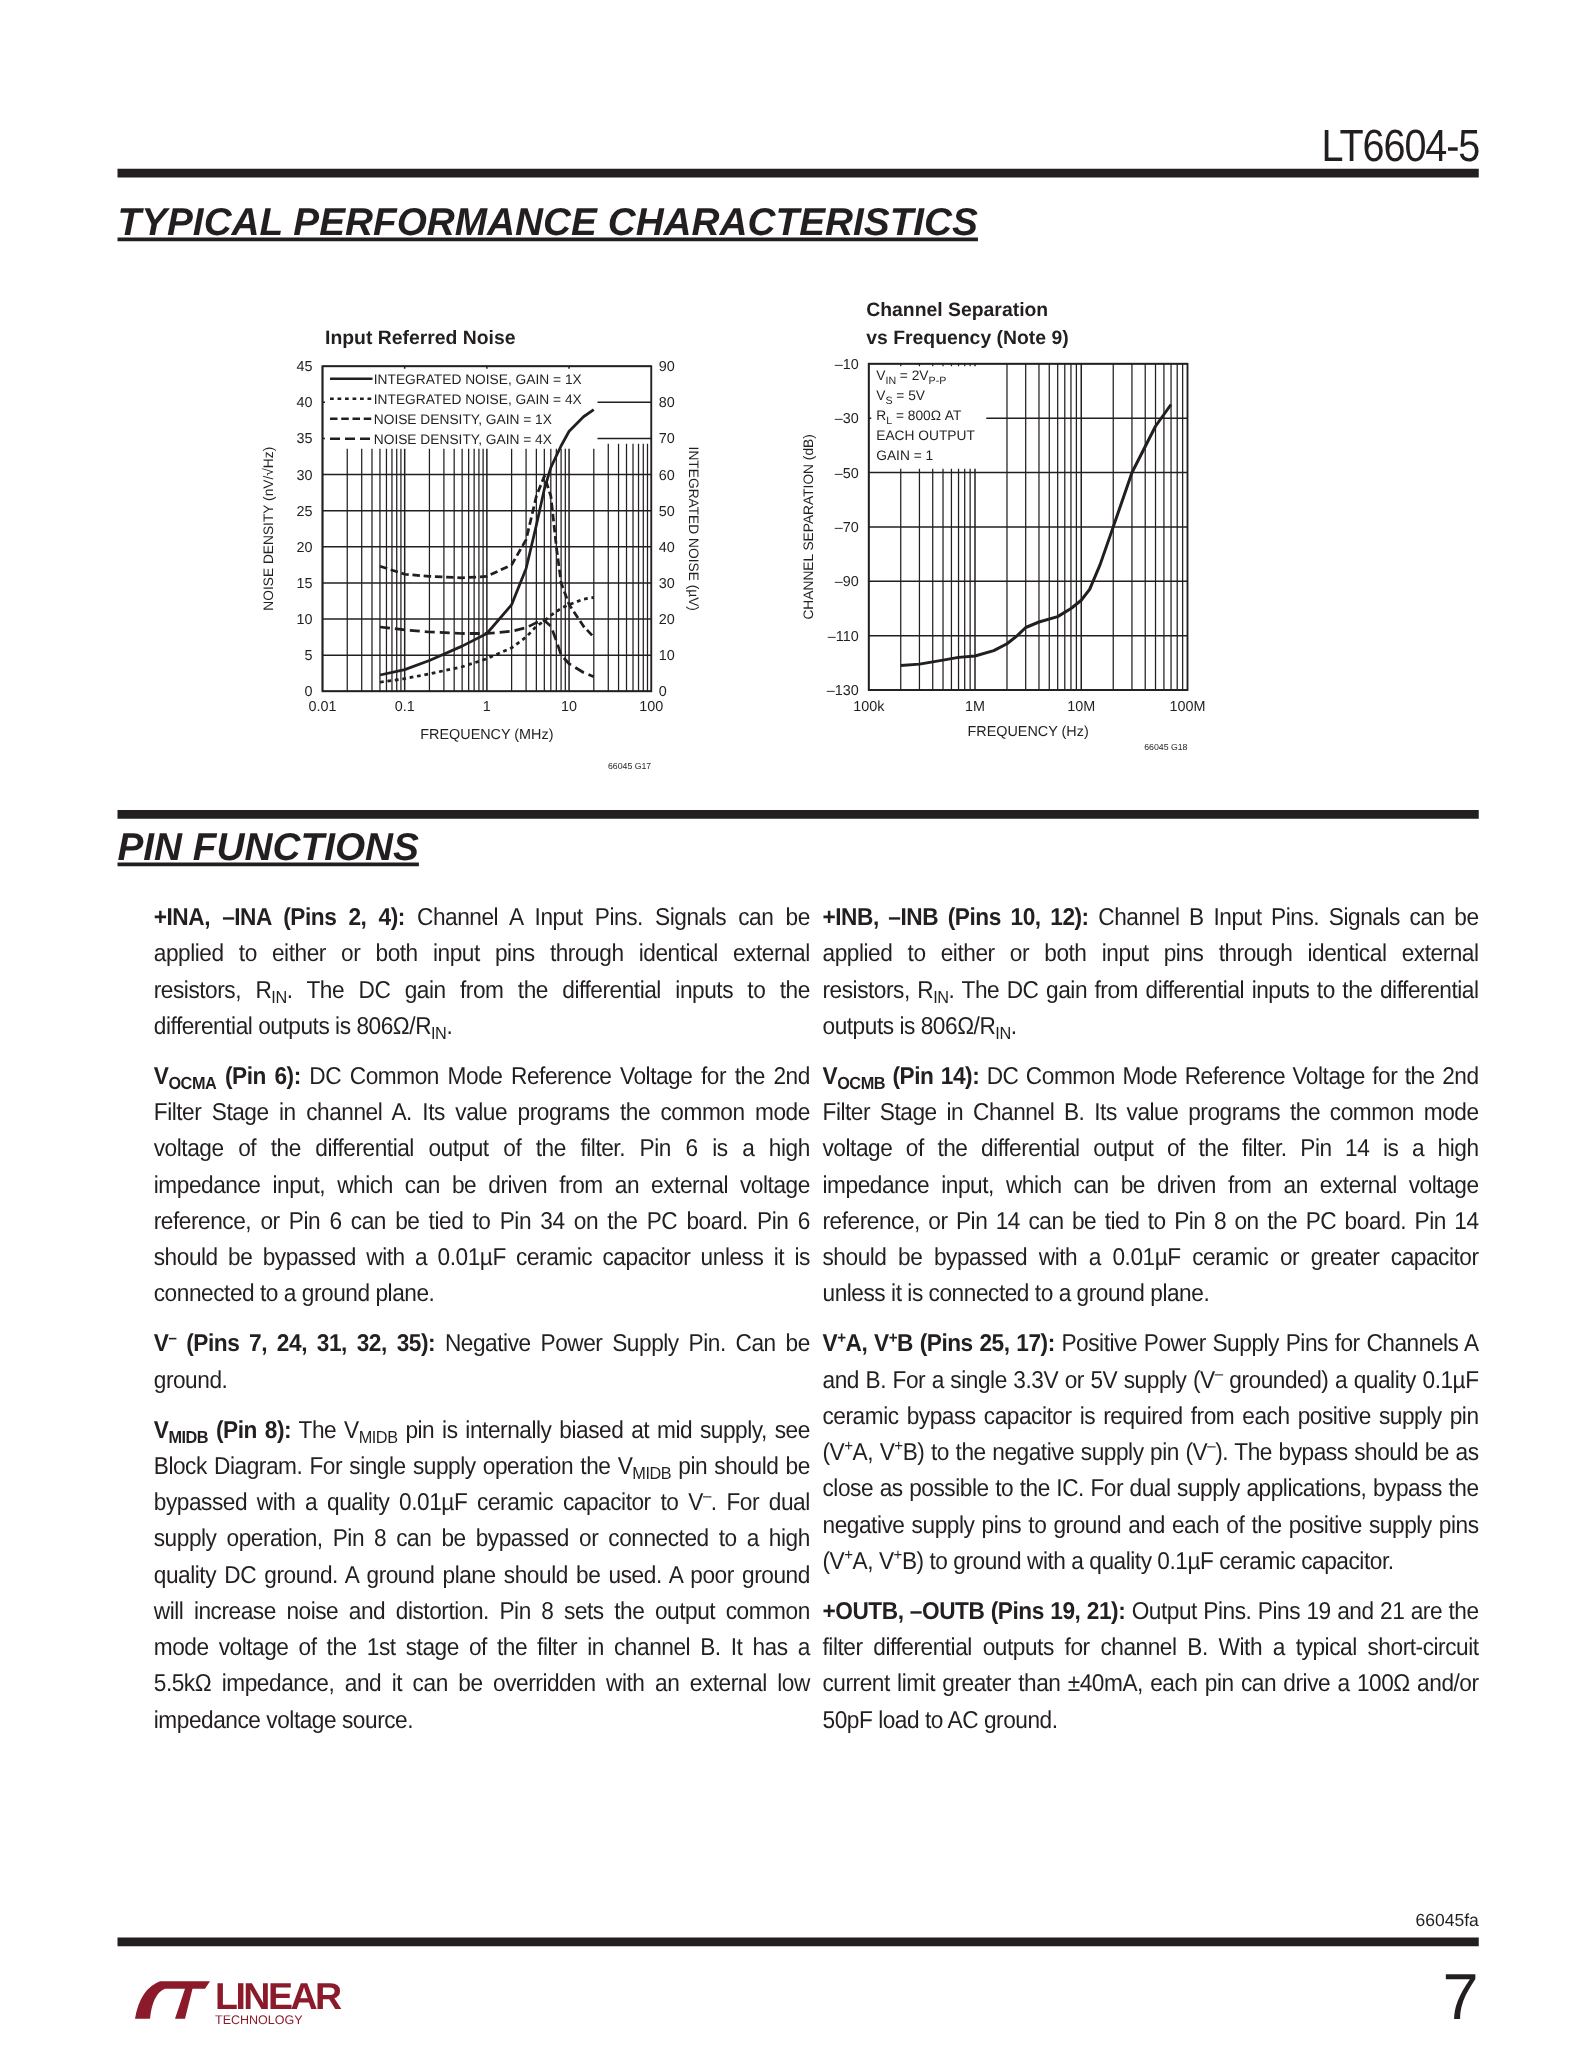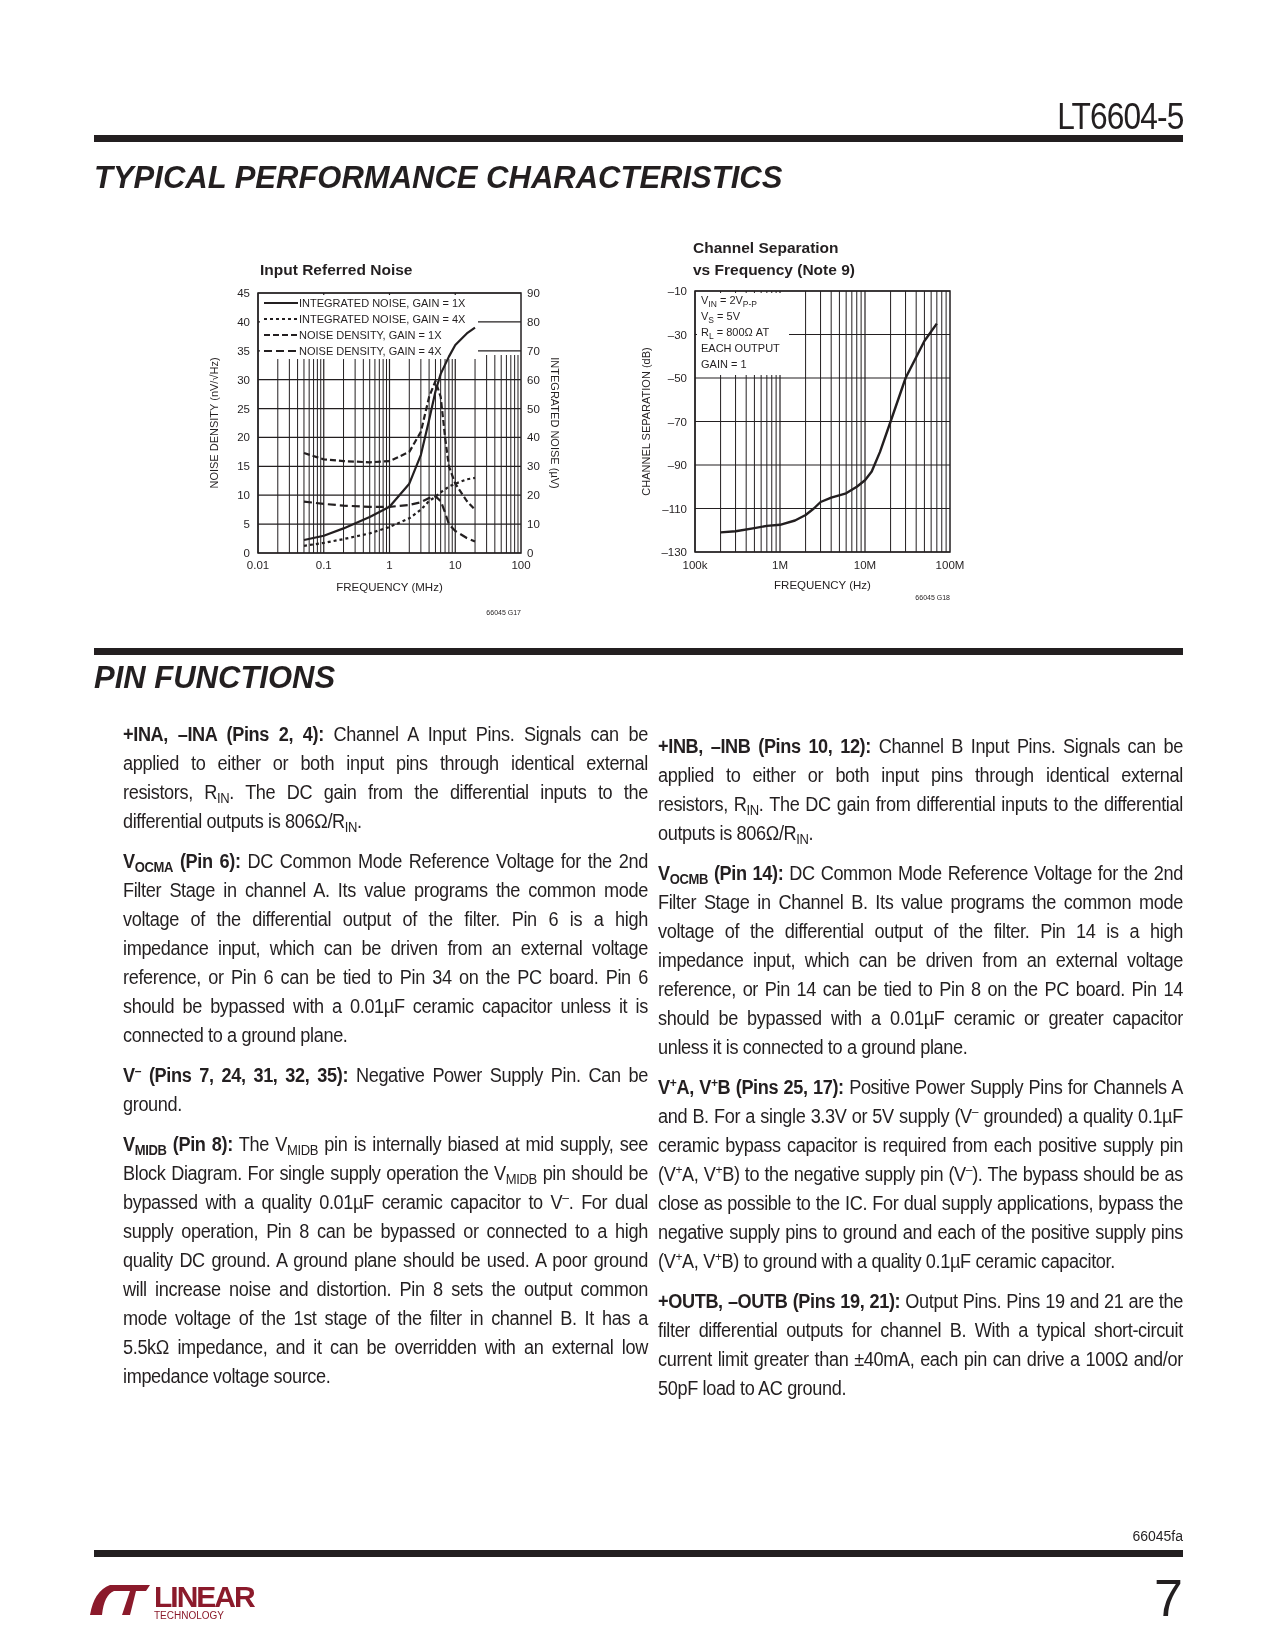--- a/index.html
+++ b/index.html
@@ -3,31 +3,31 @@
 <meta charset="utf-8">
 <style>
   html, body { margin: 0; padding: 0; background: #fff; }
   body { width: 1275px; height: 1650px; position: relative; overflow: hidden; color: #231f20;
          font-family: "Liberation Sans", sans-serif; }
   .part-number { position: absolute; right: 92px; top: 96px; font-size: 36px; font-weight: 300;
                  letter-spacing: -1px; font-family: "Liberation Sans", sans-serif; transform: scaleX(0.88); transform-origin: right; }
   .rule { position: absolute; left: 94px; width: 1089px; background: #231f20; }
   .section-title { position: absolute; left: 94px; font-family: "Liberation Sans", sans-serif; font-weight: 900;
                    font-style: italic; font-size: 31px; letter-spacing: 0px; text-transform: uppercase;
-                   transform: scaleX(1.0); transform-origin: left; }
+                   transform: scaleX(1.0); transform-origin: left; text-decoration: underline; }
   svg text { font-family: "Liberation Sans", sans-serif; fill: #231f20; }
   .col { position: absolute; width: 525px; font-family: "Liberation Sans", sans-serif; font-size: 19.5px;
          line-height: 29px; text-align: justify; letter-spacing: -0.4px; }
   .col p { margin: 0 0 11px 0; transform: scaleX(0.93); transform-origin: left; width: 107.5%; }
   .col b { font-weight: bold; }
   .col sub { font-size: 14px; vertical-align: -4px; line-height: 0; }
   .col sup { font-size: 13px; vertical-align: 7px; line-height: 0; }
   .doc-code { position: absolute; right: 92px; top: 1528px; font-size: 14px; }
   .page-num { position: absolute; right: 92px; top: 1568px; font-size: 52px; font-weight: 300; }
-  .logo { position: absolute; left: 88px; top: 1577px; }
+  .logo { position: absolute; left: 106px; top: 1577px; }
 </style>
 </head>
 <body>
 
 <div class="part-number">LT6604-5</div>
 <div class="rule" style="top:135px;height:7px;"></div>
 <div class="section-title" style="top:160px;">Typical Performance Characteristics</div>
 
 <svg id="chart1" style="position:absolute;left:200px;top:250px;" width="380" height="380">
     <text x="60" y="25" font-size="15.5" font-weight="bold">Input Referred Noise</text>
@@ -185,21 +185,21 @@
 
 <div class="rule" style="top:648px;height:7px;"></div>
 <div class="section-title" style="top:660px;">Pin Functions</div>
 
 <div class="col" id="col-left" style="left:111px;top:720px;margin-left:12px;">
     <p><b>+INA, –INA (Pins 2, 4):</b><span> Channel A Input Pins. Signals can be applied to either or both input pins through identical external resistors, R<sub>IN</sub>. The DC gain from the differential inputs to the differential outputs is 806Ω/R<sub>IN</sub>.</span></p>
     <p><b>V<sub>OCMA</sub> (Pin 6):</b><span> DC Common Mode Reference Voltage for the 2nd Filter Stage in channel A. Its value programs the common mode voltage of the differential output of the filter. Pin 6 is a high impedance input, which can be driven from an external voltage reference, or Pin 6 can be tied to Pin 34 on the PC board. Pin 6 should be bypassed with a 0.01µF ceramic capacitor unless it is connected to a ground plane.</span></p>
     <p><b>V<sup>–</sup> (Pins 7, 24, 31, 32, 35):</b><span> Negative Power Supply Pin. Can be ground.</span></p>
     <p><b>V<sub>MIDB</sub> (Pin 8):</b><span> The V<sub>MIDB</sub> pin is internally biased at mid supply, see Block Diagram. For single supply operation the V<sub>MIDB</sub> pin should be bypassed with a quality 0.01µF ceramic capacitor to V<sup>–</sup>. For dual supply operation, Pin 8 can be bypassed or connected to a high quality DC ground. A ground plane should be used. A poor ground will increase noise and distortion. Pin 8 sets the output common mode voltage of the 1st stage of the filter in channel B. It has a 5.5kΩ impedance, and it can be overridden with an external low impedance voltage source.</span></p>
   </div>
-<div class="col" id="col-right" style="left:658px;top:720px;margin-top:12px;">
+<div class="col" id="col-right" style="left:658px;top:720px;">
     <p><b>+INB, –INB (Pins 10, 12):</b><span> Channel B Input Pins. Signals can be applied to either or both input pins through identical external resistors, R<sub>IN</sub>. The DC gain from differential inputs to the differential outputs is 806Ω/R<sub>IN</sub>.</span></p>
     <p><b>V<sub>OCMB</sub> (Pin 14):</b><span> DC Common Mode Reference Voltage for the 2nd Filter Stage in Channel B. Its value programs the common mode voltage of the differential output of the filter. Pin 14 is a high impedance input, which can be driven from an external voltage reference, or Pin 14 can be tied to Pin 8 on the PC board. Pin 14 should be bypassed with a 0.01µF ceramic or greater capacitor unless it is connected to a ground plane.</span></p>
     <p><b>V<sup>+</sup>A, V<sup>+</sup>B (Pins 25, 17):</b><span> Positive Power Supply Pins for Channels A and B. For a single 3.3V or 5V supply (V<sup>–</sup> grounded) a quality 0.1µF ceramic bypass capacitor is required from each positive supply pin (V<sup>+</sup>A, V<sup>+</sup>B) to the negative supply pin (V<sup>–</sup>). The bypass should be as close as possible to the IC. For dual supply applications, bypass the negative supply pins to ground and each of the positive supply pins (V<sup>+</sup>A, V<sup>+</sup>B) to ground with a quality 0.1µF ceramic capacitor.</span></p>
     <p><b>+OUTB, –OUTB (Pins 19, 21):</b><span> Output Pins. Pins 19 and 21 are the filter differential outputs for channel B. With a typical short-circuit current limit greater than ±40mA, each pin can drive a 100Ω and/or 50pF load to AC ground.</span></p>
   </div>
 
 <div class="doc-code">66045fa</div>
 <div class="rule" style="top:1550px;height:7px;"></div>
 
 <div class="logo">

